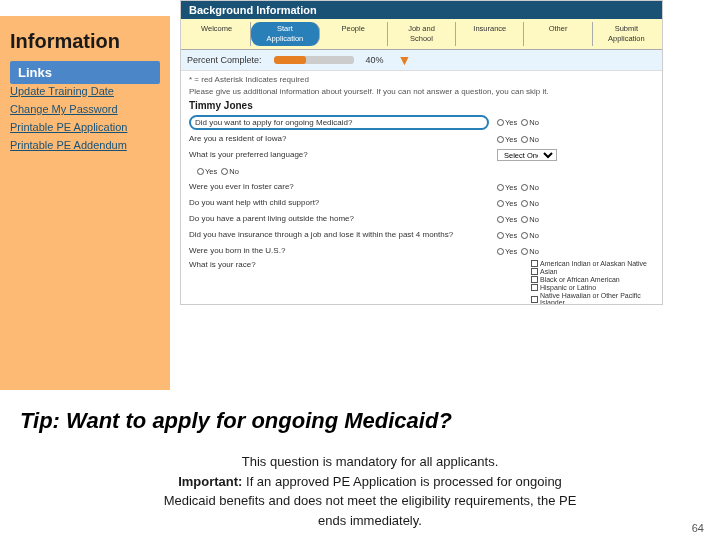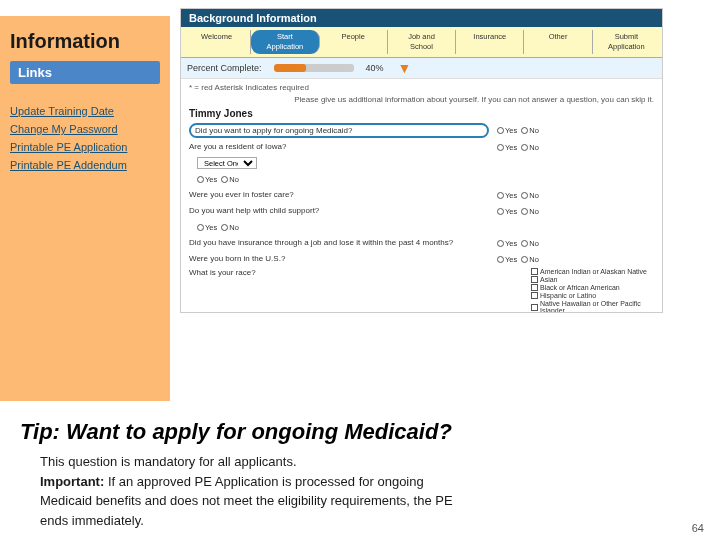--- a/index.html
+++ b/index.html
@@ -29,39 +29,39 @@
       color: #1a1a1a;
       margin-bottom: 8px;
     }
 
     .sidebar-links-box {
       background: #4a86c8;
       color: #fff;
       font-size: 13px;
       font-weight: bold;
       padding: 4px 8px;
-      margin-bottom: 20px;
+      margin-bottom: 0;
       border-radius: 2px;
     }
 
     .sidebar-link {
       font-size: 11px;
       color: #1a5276;
       text-decoration: underline;
       cursor: pointer;
       display: block;
       margin-bottom: 4px;
       padding: 1px 0;
     }
 
     
     .main-content {
       position: absolute;
       left: 180px;
-      top: 8px;
+      top: 0;
       width: 483px;
       height: 305px;
       border: 1px solid #ccc;
       background: #fff;
       overflow: hidden;
     }
 
     
     .bg-info-header {
       background: #1a5276;
@@ -236,28 +236,29 @@
       width: 720px;
       padding: 18px 20px 10px 20px;
       background: #fff;
     }
 
     .tip-heading {
       font-size: 22px;
       font-style: italic;
       font-weight: bold;
       color: #000;
-      margin-bottom: 7px;
+      margin-bottom: 18px;
     }
 
     .tip-body {
       font-size: 13px;
       color: #1a1a1a;
       line-height: 1.5;
       padding-left: 20px;
+      text-align: center;
     }
 
     .tip-body strong {
       font-weight: bold;
     }
 
     
     .page-number {
       position: absolute;
       bottom: 6px;
@@ -295,40 +296,41 @@
     <span>Percent Complete:</span>
     <div class="percent-bar-container">
       <div class="percent-bar-fill" style="width: 40%"></div>
     </div>
     <span>40%</span>
     <span class="arrow-indicator">▼</span>
   </div>
 
   <div class="form-area">
     <div class="required-note">* = red Asterisk Indicates required</div>
-    <div class="required-note" style="margin-bottom:4px;text-align:right;">Please give us additional information about yourself. If you can not answer a question, you can skip it.</div>
+    <div class="required-note" style="margin-bottom:4px;">Please give us additional information about yourself. If you can not answer a question, you can skip it.</div>
     <div class="applicant-name">Timmy Jones</div>
 
     <div class="form-row">
       <div class="form-question highlighted">Did you want to apply for ongoing Medicaid?</div>
       <div class="form-answer">
         <span class="radio-option"><span class="radio-circle"></span> Yes</span>
         <span class="radio-option"><span class="radio-circle"></span> No</span>
       </div>
     </div>
 
     <div class="form-row">
       <div class="form-question">Are you a resident of Iowa?</div>
       <div class="form-answer">
         <span class="radio-option"><span class="radio-circle"></span> Yes</span>
         <span class="radio-option"><span class="radio-circle"></span> No</span>
       </div>
     </div>
 
     <div class="form-row">
+      <div class="form-question">What is your preferred language?</div>
       <div class="form-answer">
         <select class="select-box">
           <option>Select One</option>
         </select>
       </div>
     </div>
 
     <div class="form-row">
       <div class="form-answer">
         <span class="radio-option"><span class="radio-circle"></span> Yes</span>
@@ -346,20 +348,21 @@
 
     <div class="form-row">
       <div class="form-question">Do you want help with child support?</div>
       <div class="form-answer">
         <span class="radio-option"><span class="radio-circle"></span> Yes</span>
         <span class="radio-option"><span class="radio-circle"></span> No</span>
       </div>
     </div>
 
     <div class="form-row">
+      <div class="form-question">Do you have a parent living outside the home?</div>
       <div class="form-answer">
         <span class="radio-option"><span class="radio-circle"></span> Yes</span>
         <span class="radio-option"><span class="radio-circle"></span> No</span>
       </div>
     </div>
 
     <div class="form-row">
       <div class="form-question">Did you have insurance through a job and lose it within the past 4 months?</div>
       <div class="form-answer">
         <span class="radio-option"><span class="radio-circle"></span> Yes</span>

